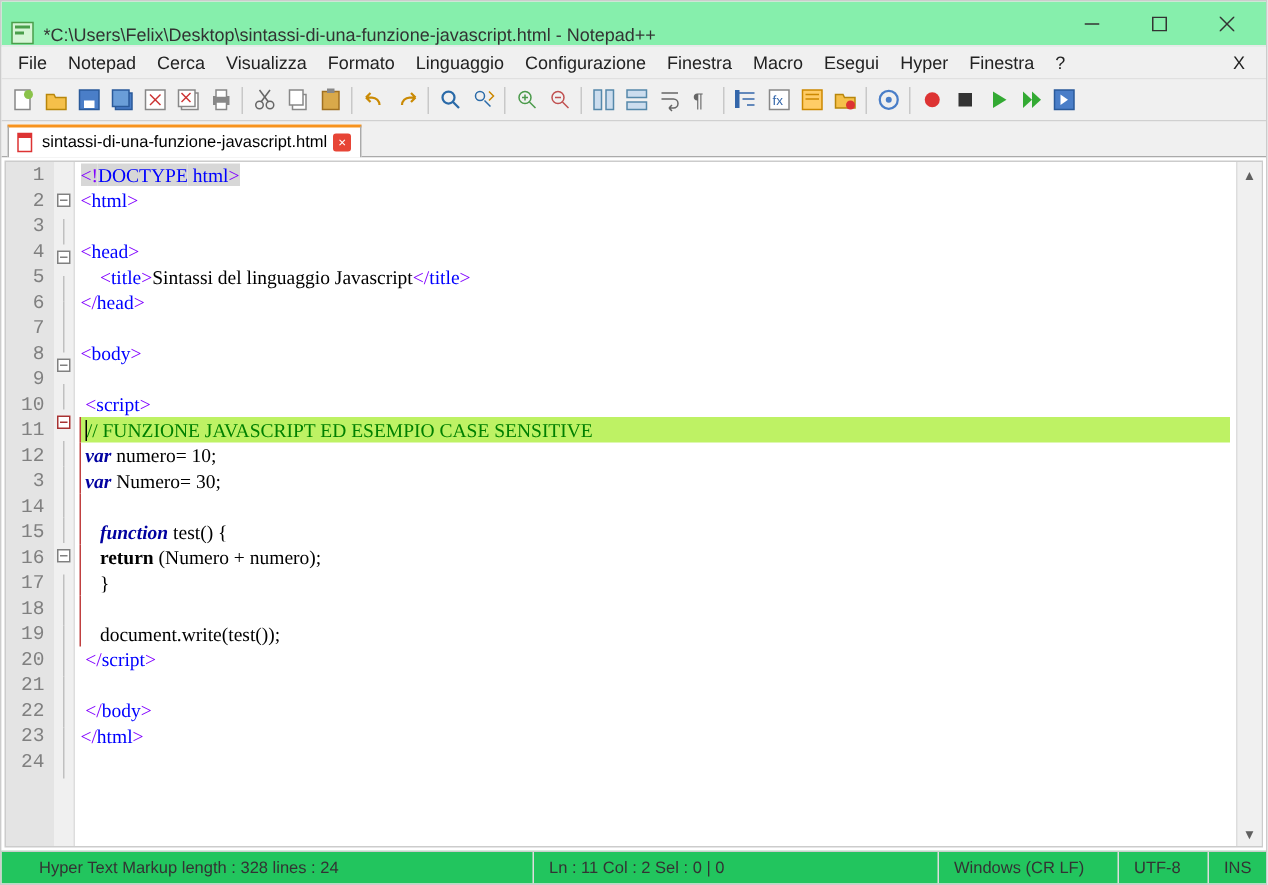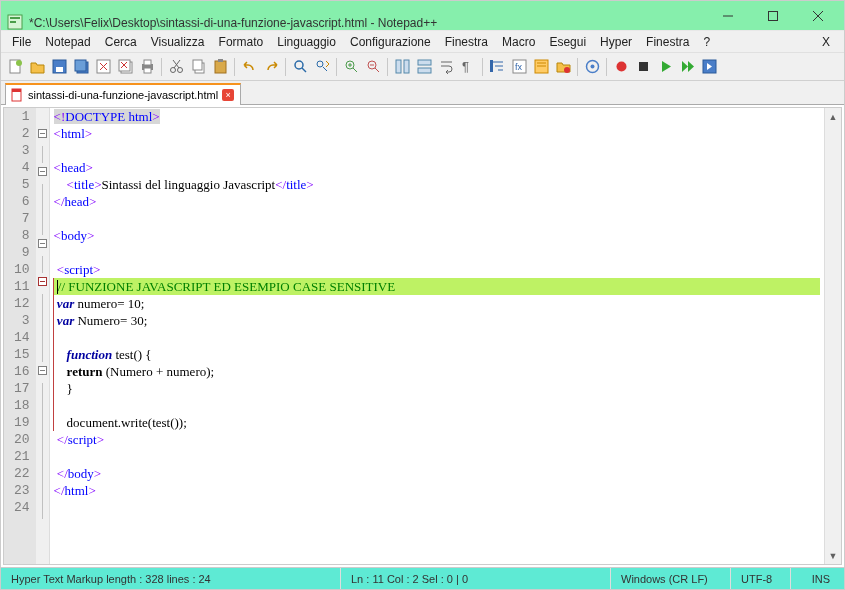--- a/index.html
+++ b/index.html
@@ -179,26 +179,27 @@
     width: 17px; background: #f0f0f0; border-left:1px solid #ddd;
     position: relative;
   }
   .scroll-arrow {
     height: 17px; display:flex; align-items:center; justify-content:center;
     color:#606060; font-size:9px;
   }
   
   .statusbar {
     height: 22px;
-    background: #5eead4;
+    background: #22c55e;
     border-top: 1px solid #ccc;
     display: flex;
     align-items: center;
     font-size: 11px;
     color: #333;
+    padding-left: 15px;
   }
   .statusbar .cell {
     padding: 0 10px; height: 100%;
     display:flex; align-items:center;
     border-right: 1px solid #ddd;
   }
   .statusbar .cell:last-child { border-right:none; }
 </style>
 </head>
 <body>

